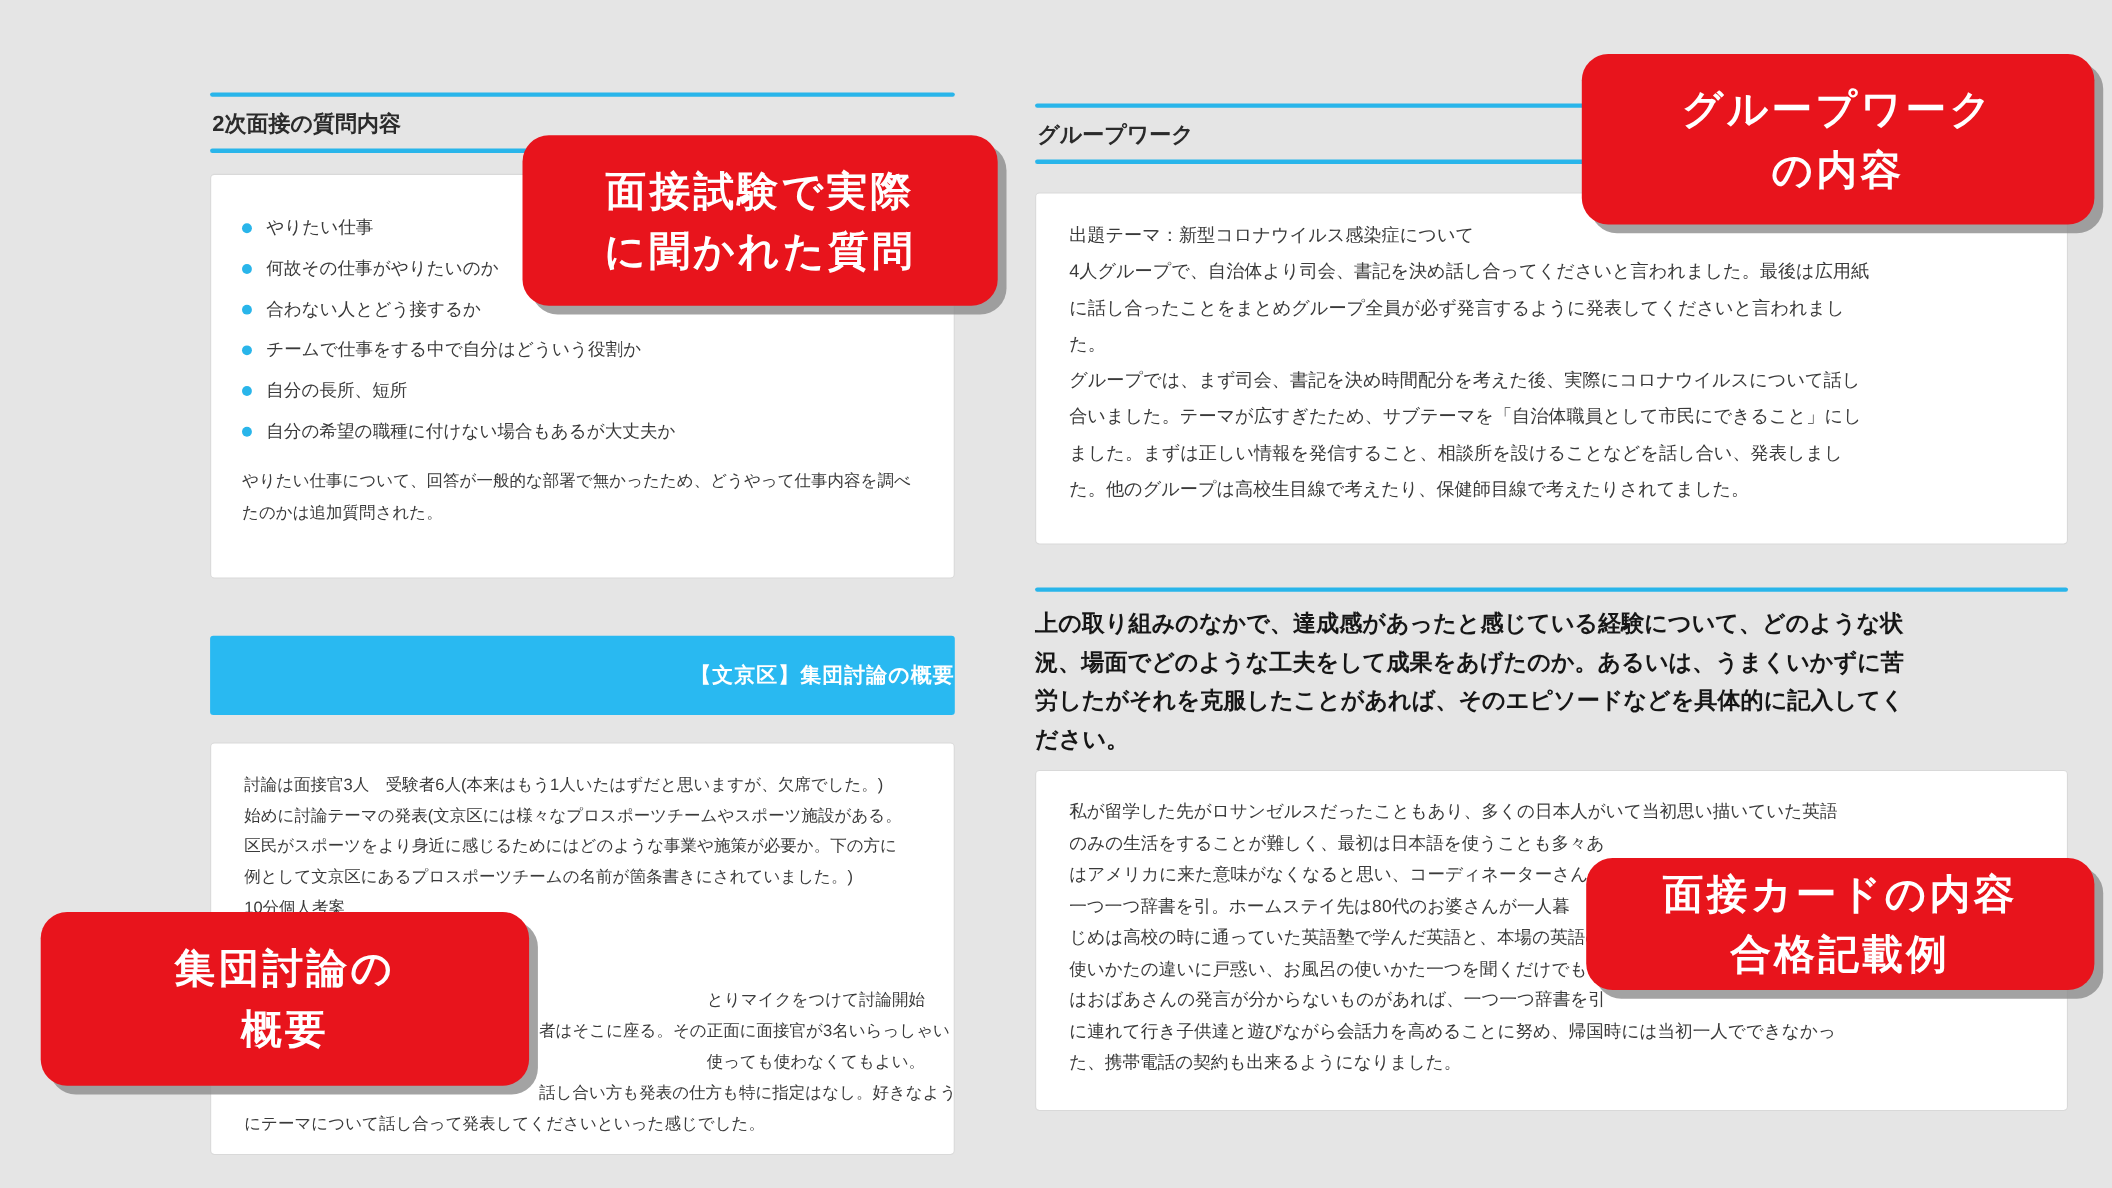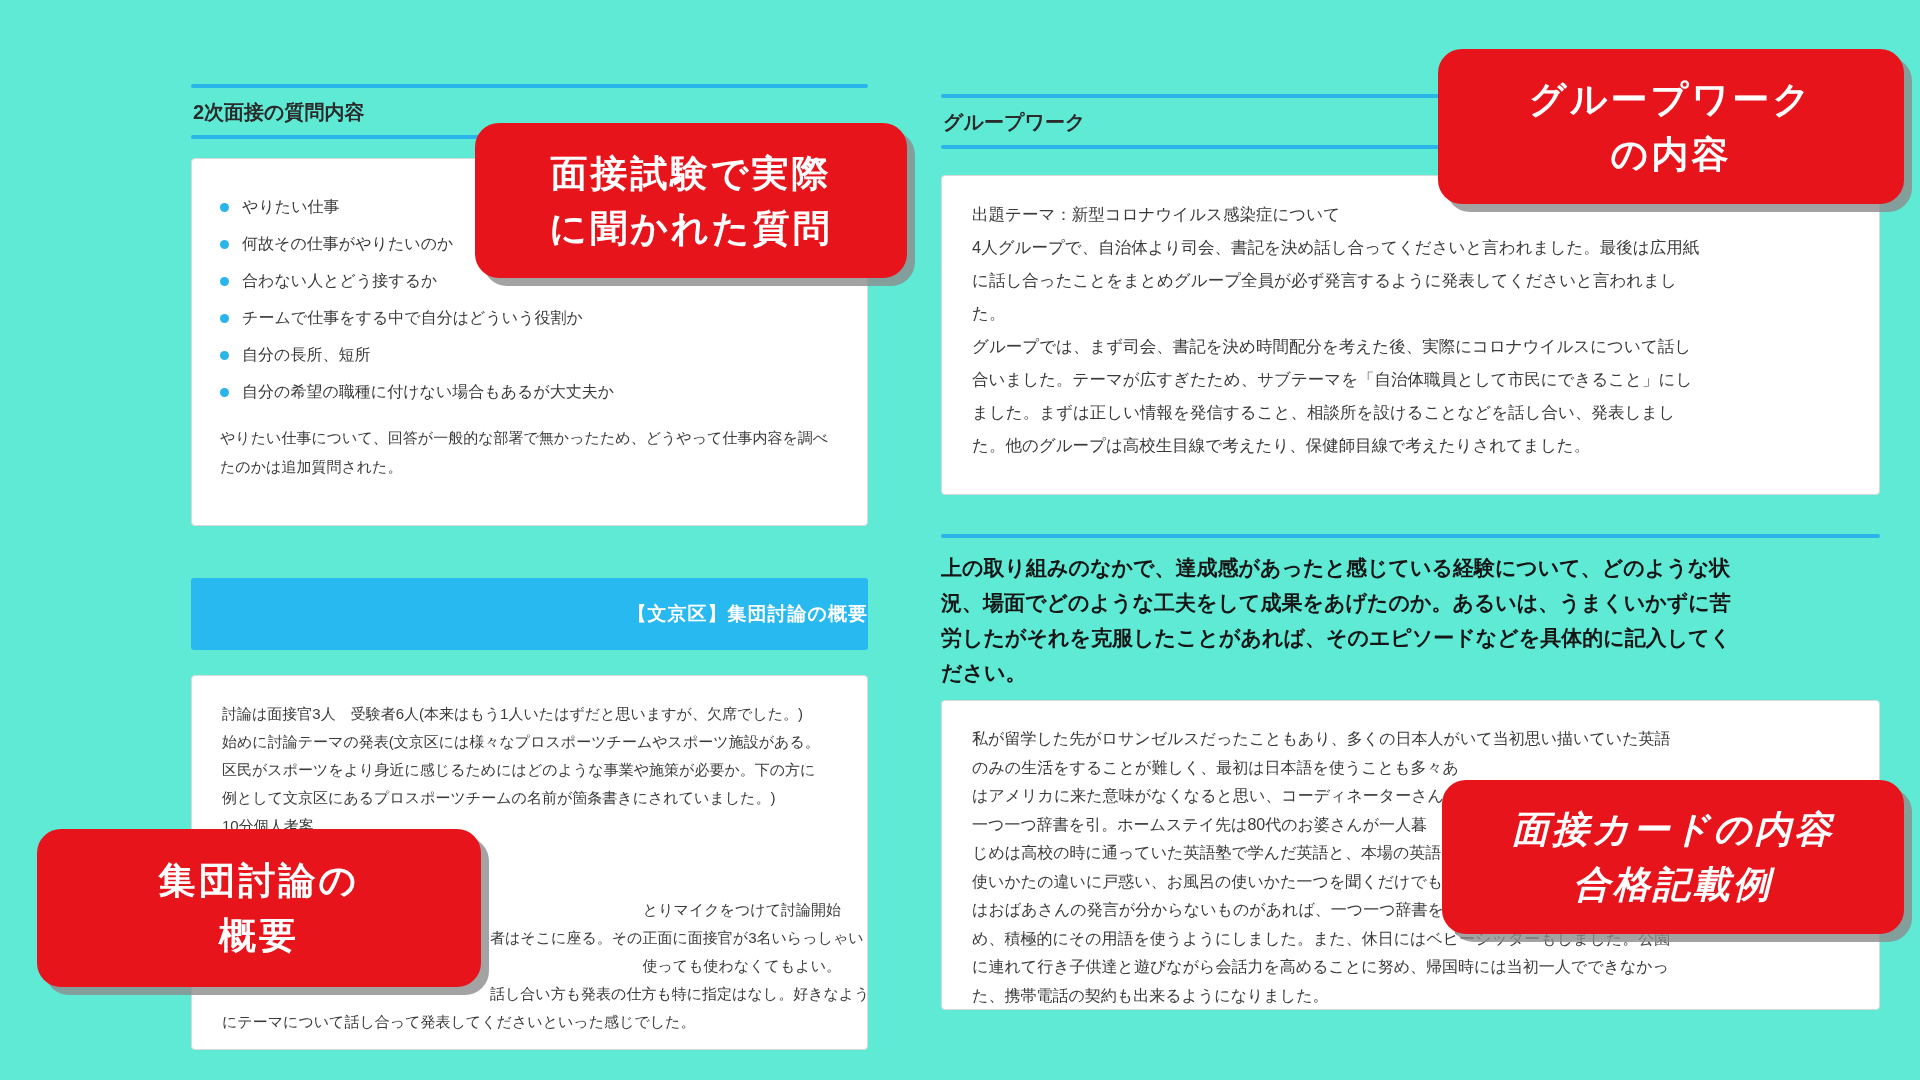--- a/index.html
+++ b/index.html
@@ -1,18 +1,18 @@
 <!DOCTYPE html>
 <html style="--accent-cyan: #29b5ea; --header-fill-cyan: #29b9f1; --badge-red: #e8141c;"><head>
 <meta charset="utf-8">
 <style>
   * { margin:0; padding:0; box-sizing:border-box; }
   html,body { background:#ffffff; }
   body { font-family:"Liberation Sans","DejaVu Sans",sans-serif; }
-  .page { position:relative; width:1920px; height:1080px; background:#5eead4; overflow:hidden; }
+  .page { position:relative; width:1920px; height:1080px; background:#e5e5e5; overflow:hidden; }
 
   .rule { height:4px; background:var(--accent-cyan,#29b5ea); border-radius:2px; }
 
   .section-title { font-size:20px; font-weight:bold; color:#2b2b2b; padding:11px 2px 9px 2px; }
 
   .card-box { background:#ffffff; border:1px solid #d9d9d9; border-radius:4px; overflow:hidden; }
 
   
   .col-left  { position:absolute; left:191px; top:84px;  width:677px; }
   .box1 { margin-top:19px; height:368px; padding:30px 26px 0 28px; }
@@ -43,21 +43,21 @@
 
   
   .badge { position:absolute; background:var(--badge-red,#e8141c); border-radius:24px;
            box-shadow:8px 8px 0 rgba(140,140,140,0.8);
            color:#ffffff; font-weight:bold;
            display:flex; flex-direction:column; justify-content:center; align-items:center; text-align:center; }
   .bline { font-size:37px; line-height:55px; letter-spacing:3px; }
 
   .badge-interview   { left:475px;  top:123px; width:432px; height:155px; }
   .badge-groupwork   { left:1438px; top:49px;  width:466px; height:155px; }
-  .badge-card        { left:1442px; top:780px; width:462px; height:154px;font-style:italic; }
+  .badge-card        { left:1442px; top:780px; width:462px; height:120px; }
   .badge-discussion  { left:37px;   top:829px; width:444px; height:158px; }
 </style>
 </head>
 <body>
 
 <div class="page">
 
   <div class="col-left">
     <div class="rule"></div>
     <div class="section-title">2次面接の質問内容</div>
@@ -139,21 +139,20 @@
     </div>
 
     <div class="card-box box4">
       <div class="cline">私が留学した先がロサンゼルスだったこともあり、多くの日本人がいて当初思い描いていた英語</div>
       <div class="cline">のみの生活をすることが難しく、最初は日本語を使うことも多々あ</div>
       <div class="cline">はアメリカに来た意味がなくなると思い、コーディネーターさん</div>
       <div class="cline">一つ一つ辞書を引。ホームステイ先は80代のお婆さんが一人暮</div>
       <div class="cline">じめは高校の時に通っていた英語塾で学んだ英語と、本場の英語の</div>
       <div class="cline">使いかたの違いに戸惑い、お風呂の使いかた一つを聞くだけでも</div>
       <div class="cline">はおばあさんの発言が分からないものがあれば、一つ一つ辞書を引</div>
-      <div class="cline">め、積極的にその用語を使うようにしました。また、休日にはベビーシッターもしました。公園</div>
       <div class="cline">に連れて行き子供達と遊びながら会話力を高めることに努め、帰国時には当初一人でできなかっ</div>
       <div class="cline">た、携帯電話の契約も出来るようになりました。</div>
     </div>
   </div>
 
   <div class="badge badge-interview">
     <div class="bline">面接試験で実際</div>
     <div class="bline">に聞かれた質問</div>
   </div>
 

